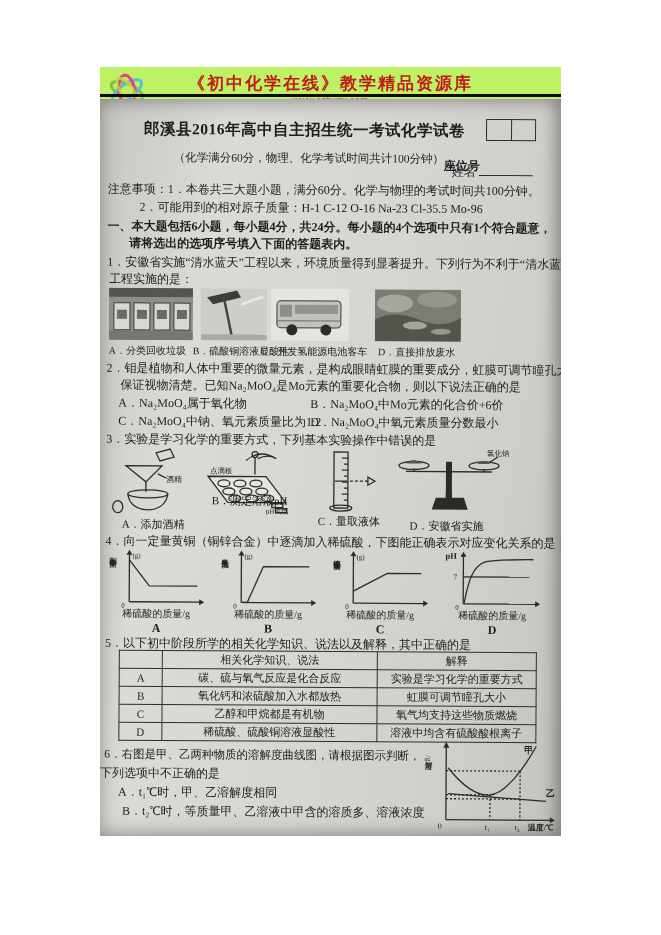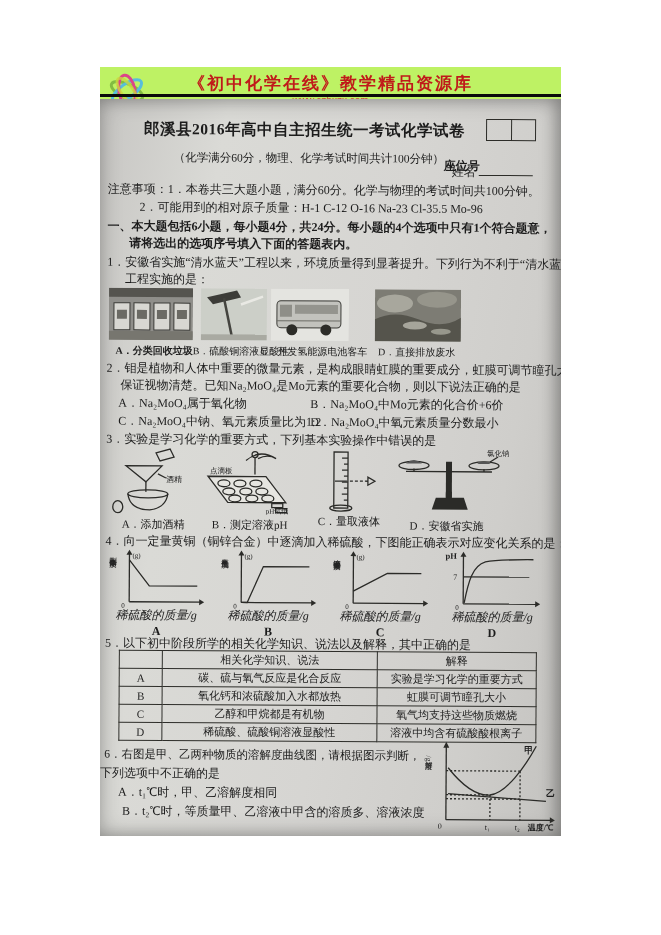--- a/index.html
+++ b/index.html
@@ -25,21 +25,21 @@
   .seatbox .cell{flex:1;}
   .seatbox .cell + .cell{border-left:1.6px solid #2c2c28;}
   .uline{display:inline-block;width:54px;border-bottom:1.2px solid #2c2c28;height:11px;}
   .fig{position:absolute;}
   .cap{position:absolute;white-space:nowrap;font-size:10px;color:#1c1c1c;}
   .cap3{font-size:11px;}
   .gblk{position:absolute;width:110px;display:flex;flex-direction:column;align-items:center;}
   .grow{display:flex;align-items:flex-start;}
   .ylab{writing-mode:vertical-rl;font-size:7.5px;line-height:10px;letter-spacing:.5px;
         margin-top:4px;color:#222;max-height:58px;}
-  .xlab{font-size:12px;margin-top:-3px;color:#222;font-style:italic;}
+  .xlab{font-size:10px;margin-top:-3px;color:#222;}
   .glet{font-size:12px;font-weight:700;line-height:12px;margin-top:1px;}
   table.t5{position:absolute;left:20px;top:552px;border-collapse:collapse;font-size:11px;color:#1c1c1c;}
   .t5 td{border:1.3px solid #2e2e2a;padding:0 4px;text-align:center;height:17px;}
   .t5 .ck{width:34px;}
   .t5 .cs{width:206px;}
   .t5 .ce{width:150px;}
   .q6ylab{position:absolute;left:326px;top:656px;writing-mode:vertical-rl;
           font-size:7.5px;line-height:9px;color:#222;}
   svg .ink{stroke:#2b2b28;fill:none;stroke-width:1.3;}
   svg text{fill:#1c1c1c;font-family:"Liberation Serif",serif;}
@@ -75,21 +75,21 @@
       <div class="tl" style="left:72px;top:53px;font-size:11.5px;">（化学满分60分，物理、化学考试时间共计100分钟）</div>
       <div class="tl" style="left:350px;top:64px;"><span>姓名</span> <span class="uline"></span></div>
 
       <div class="tl" style="left:6px;top:84px;">注意事项：1．本卷共三大题小题，满分60分。化学与物理的考试时间共100分钟。</div>
       <div class="tl" style="left:38px;top:102px;">2．可能用到的相对原子质量：H-1  C-12  O-16  Na-23  Cl-35.5  Mo-96</div>
 
       <div class="tl b" style="left:6px;top:121px;">一、本大题包括6小题，每小题4分，共24分。每小题的4个选项中只有1个符合题意，</div>
       <div class="tl b" style="left:28px;top:138px;">请将选出的选项序号填入下面的答题表内。</div>
 
       <div class="tl" style="left:6px;top:157px;">1．安徽省实施“清水蓝天”工程以来，环境质量得到显著提升。下列行为不利于“清水蓝天”</div>
-      <div class="tl" style="left:24px;top:174px;">工程实施的是：</div>
+      <div class="tl" style="left:8px;top:174px;">工程实施的是：</div>
 
       <svg class="fig" style="left:8px;top:190px;" width="84" height="52">
         <rect width="84" height="52" fill="#8f8e8a"></rect>
           <rect width="84" height="9" fill="#55544f"></rect>
         <rect y="43" width="84" height="9" fill="#77766f"></rect>
         <rect x="5" y="15" width="16" height="27" fill="#d8d7d2" stroke="#3a3a36"></rect>
           <rect x="8" y="22" width="10" height="9" fill="#6b6a64"></rect>
         <rect x="25" y="15" width="16" height="27" fill="#d8d7d2" stroke="#3a3a36"></rect>
           <rect x="28" y="22" width="10" height="9" fill="#6b6a64"></rect>
         <rect x="45" y="15" width="16" height="27" fill="#d8d7d2" stroke="#3a3a36"></rect>
@@ -114,21 +114,21 @@
           <circle cx="55" cy="41" r="5.5" fill="#2c2c28"></circle>
       </svg>
       <svg class="fig" style="left:274px;top:190px;" width="86" height="52">
         <rect width="86" height="52" fill="#7d7c74"></rect>
         <ellipse cx="20" cy="14" rx="18" ry="9" fill="#a8a79d"></ellipse>
         <ellipse cx="62" cy="10" rx="20" ry="8" fill="#96958b"></ellipse>
         <path d="M0,30 Q20,20 44,30 T86,28 L86,52 L0,52 Z" fill="#55544c"></path>
         <ellipse cx="40" cy="36" rx="12" ry="4" fill="#c9c8bd" opacity=".7"></ellipse>
         <ellipse cx="66" cy="42" rx="10" ry="3" fill="#b4b3a8" opacity=".7"></ellipse>
       </svg>
-      <div class="cap" style="left:8px;top:246px;width:84px;text-align:right;font-weight:bold;">A．分类回收垃圾</div>
+      <div class="cap" style="left:8px;top:246px;width:84px;text-align:left;">A．分类回收垃圾</div>
       <div class="cap" style="left:92px;top:246px;width:82px;text-align:center;">B．硫酸铜溶液显酸性</div>
       <div class="cap" style="left:160px;top:246px;width:100px;text-align:center;">C．开发氢能源电池客车</div>
       <div class="cap" style="left:268px;top:246px;width:96px;text-align:center;">D．直接排放废水</div>
 
       <div class="tl" style="left:6px;top:263px;">2．钼是植物和人体中重要的微量元素，是构成眼睛虹膜的重要成分，虹膜可调节瞳孔大小，</div>
       <div class="tl" style="left:20px;top:280px;">保证视物清楚。已知Na₂MoO₄是Mo元素的重要化合物，则以下说法正确的是</div>
       <div class="tl" style="left:18px;top:298px;">A．Na₂MoO₄属于氧化物</div>
       <div class="tl" style="left:210px;top:298px;">B．Na₂MoO₄中Mo元素的化合价+6价</div>
       <div class="tl" style="left:18px;top:316px;">C．Na₂MoO₄中钠、氧元素质量比为1:2</div>
       <div class="tl" style="left:210px;top:316px;">D．Na₂MoO₄中氧元素质量分数最小</div>
@@ -188,21 +188,21 @@
         <line class="ink" x1="22" y1="24" x2="22" y2="21"></line>
           <line class="ink" x1="92" y1="24" x2="92" y2="21"></line>
         <path d="M14,16 Q22,9 30,16 Z" fill="#555"></path>
           <path d="M85,16 Q92,11 99,16 Z" fill="#555"></path>
         <polygon points="40,62 76,62 72,50 44,50" fill="#2b2b28"></polygon>
         <rect x="54" y="44" width="6" height="7" fill="#2b2b28"></rect>
         <line class="ink" x1="98" y1="14" x2="106" y2="9"></line>
         <text x="95" y="8" font-size="7.5">氯化钠</text>
       </svg>
       <div class="cap cap3" style="left:22px;top:419px;font-family:Liberation Serif, serif;">A．添加酒精</div>
-      <div class="cap cap3" style="left:112px;top:419px;">B．测定溶液pH</div>
+      <div class="cap cap3" style="left:112px;top:395px;">B．测定溶液pH</div>
       <div class="cap cap3" style="left:218px;top:415px;">C．量取液体</div>
       <div class="cap cap3" style="left:310px;top:419px;">D．安徽省实施</div>
 
       <div class="tl" style="left:6px;top:436px;">4．向一定量黄铜（铜锌合金）中逐滴加入稀硫酸，下图能正确表示对应变化关系的是：</div>
 
       <div class="gblk" style="left:2px;top:450px;">
         <div class="grow">
           <div class="ylab">剩余固体质量</div>
           <svg width="88" height="62">
             <text x="15" y="10" font-size="7">(g)</text>

